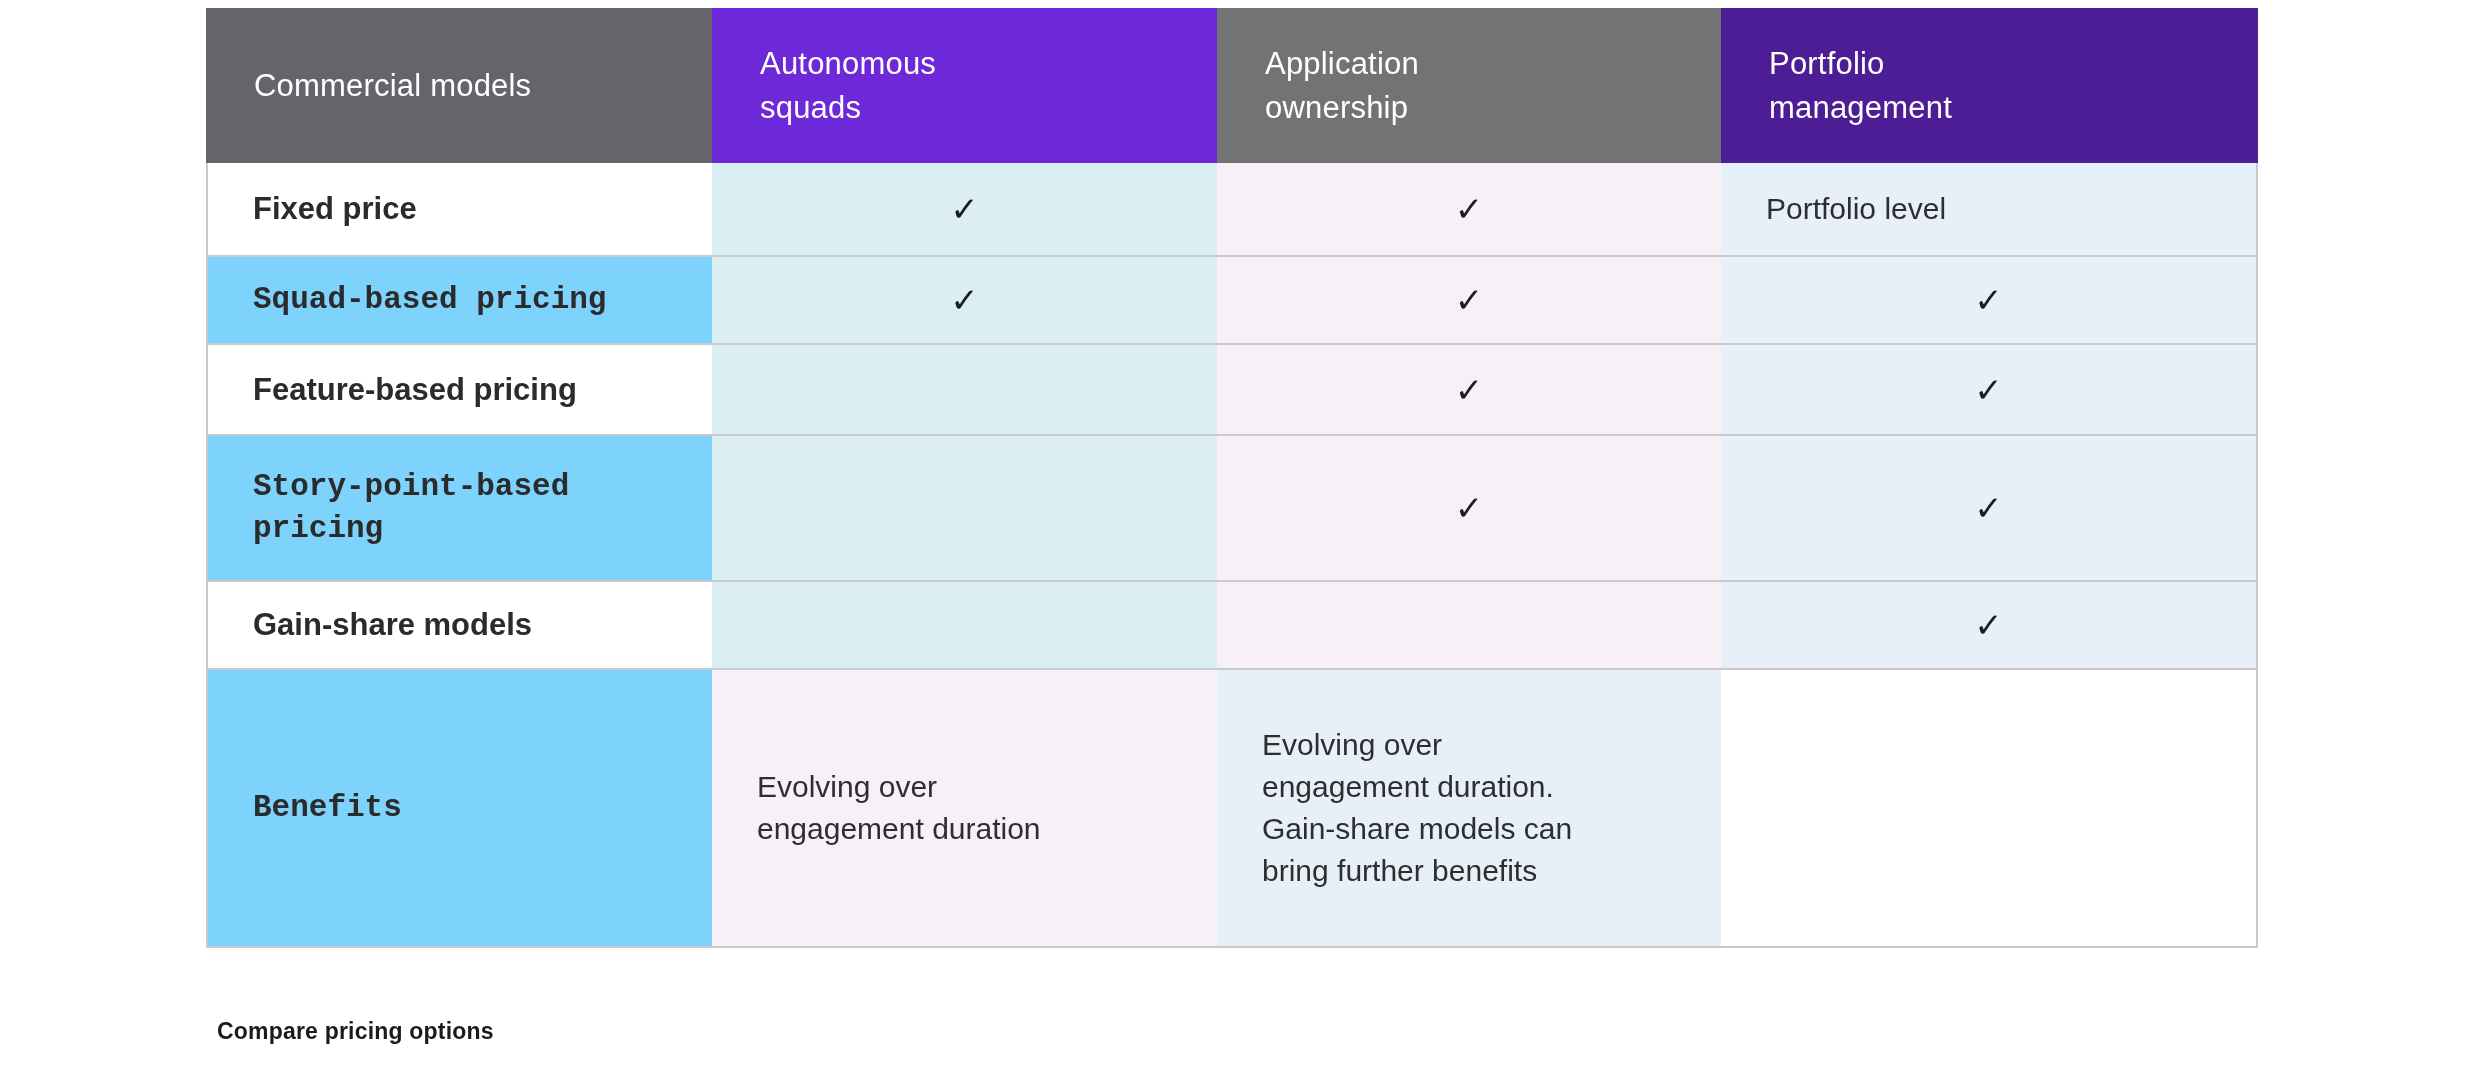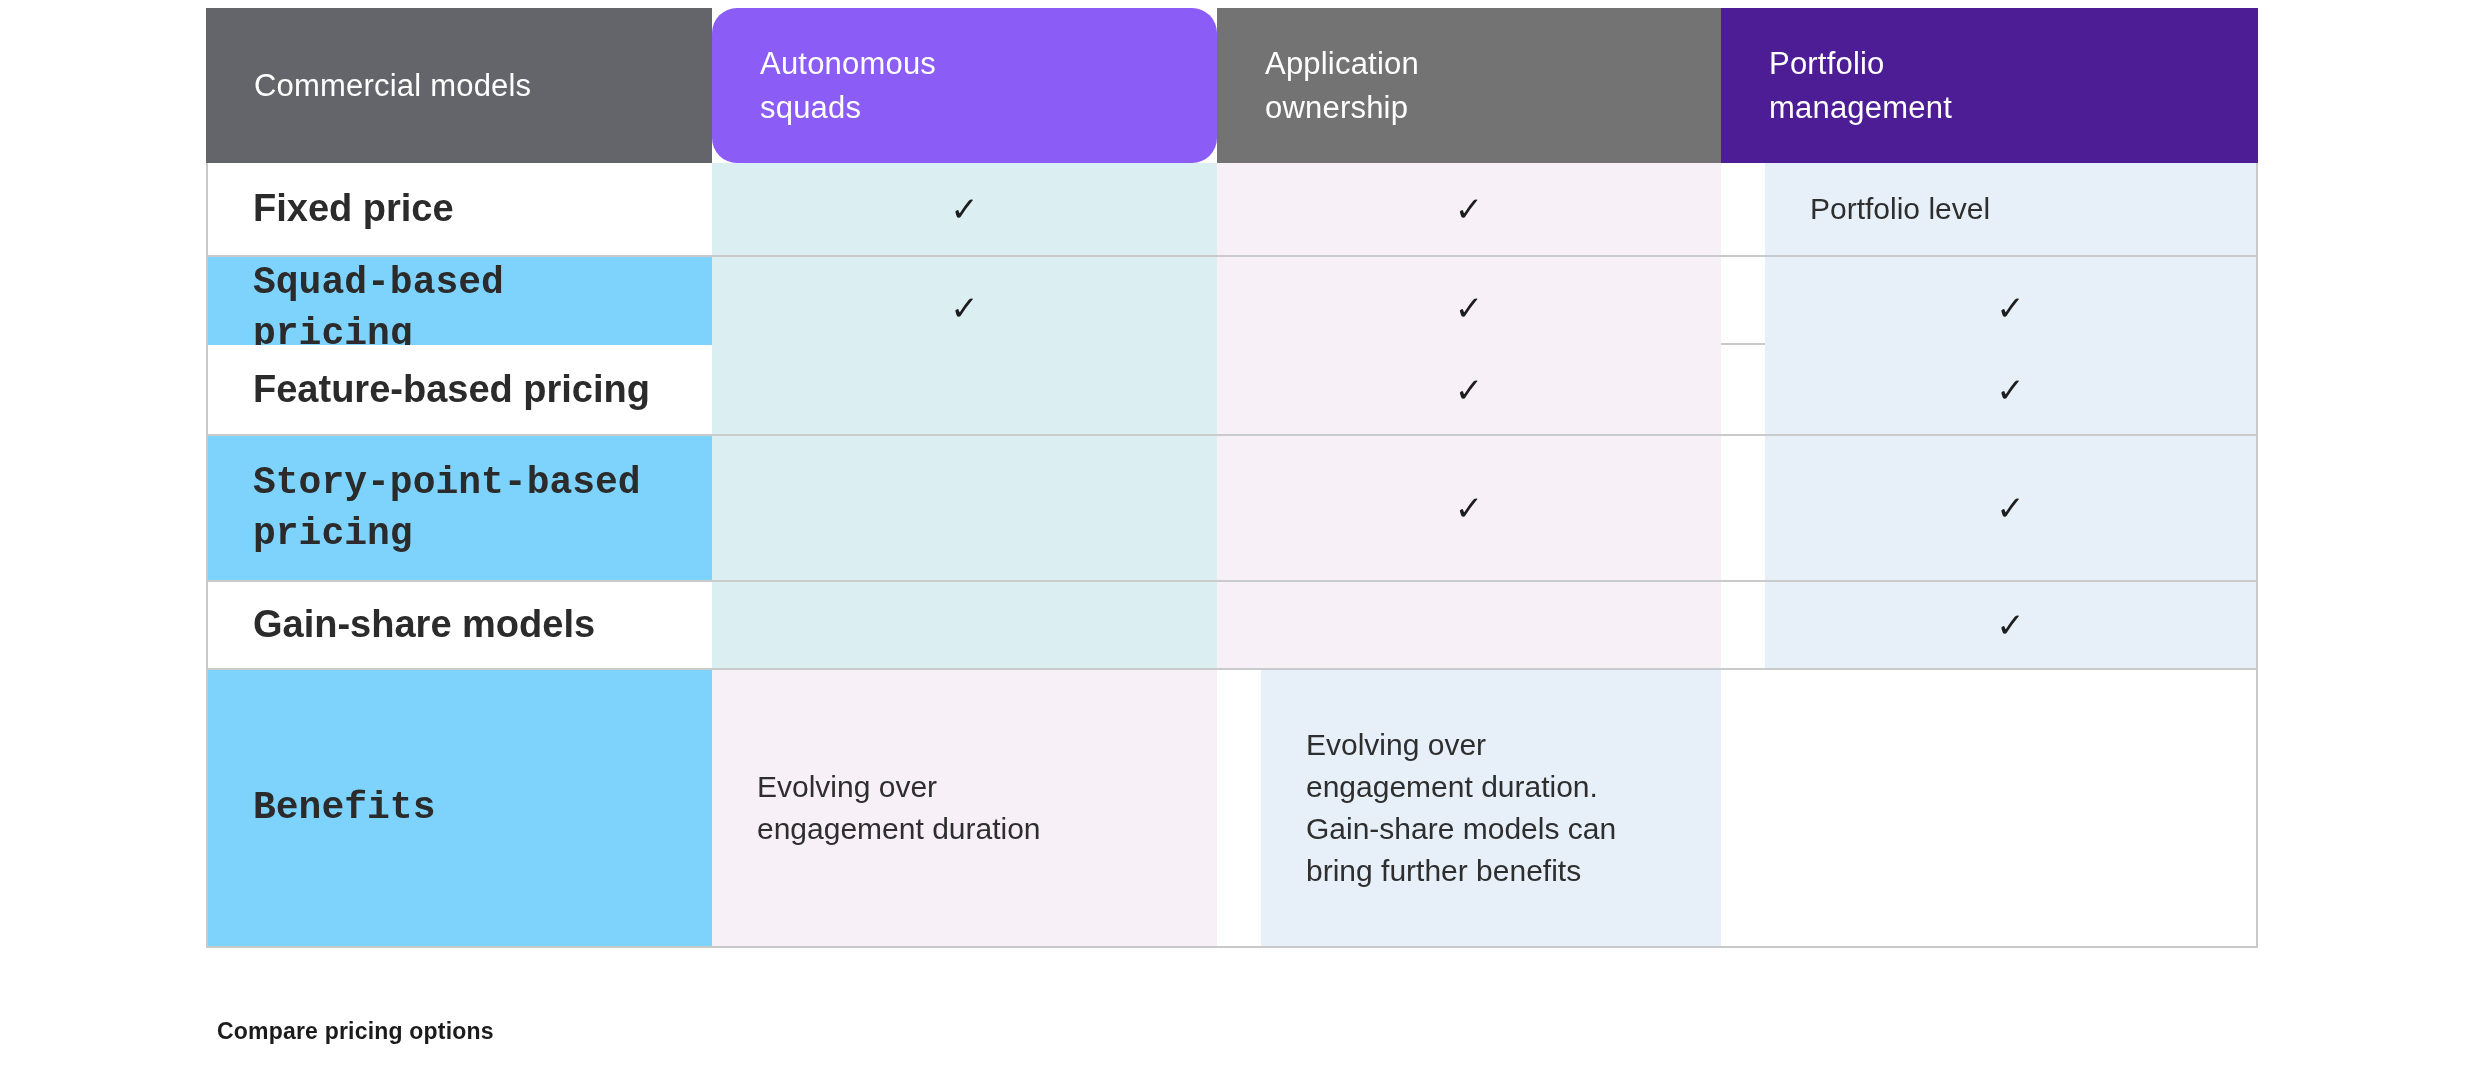--- a/index.html
+++ b/index.html
@@ -31,21 +31,21 @@
   }
   .hcell .hdr-label {
     color: #ffffff;
     font-size: 31px;
     font-weight: 500;
     line-height: 1.4;
     white-space: pre-line;
     letter-spacing: 0.2px;
   }
   .h-gray   { background: #63656a; }
-  .h-teal   { background: #8b5cf6; border-radius: 25px; }
+  .h-teal   { background: #6d28d9; }
   .h-purple { background: #737373; }
   .h-blue   { background: #4c1d95; }
 
   
   .table-body {
     border-left: 2px solid #c8c9cb;
     border-right: 2px solid #c8c9cb;
     border-bottom: 2px solid #c8c9cb;
   }
   .row {
@@ -64,29 +64,29 @@
     display: flex;
     align-items: center;
   }
   .label-cell {
     padding-left: 45px;
     padding-right: 28px;
     background: #ffffff;
   }
   .stripe .label-cell { background: #7dd3fc; font-family: Liberation Mono, monospace; }
   .label-cell .label-text {
-    font-size: 38px;
+    font-size: 31px;
     font-weight: 700;
     color: #2b2b2b;
     line-height: 1.35;
     white-space: pre-line;
   }
   .c-teal   { background: #dbeef2; }
   .c-purple { background: #f8f0f7; }
-  .c-blue   { background: #e7f0f9; margin-left: 44px; }
+  .c-blue   { background: #e7f0f9; }
 
   .cell.center { justify-content: center; }
   .cell.textleft { justify-content: flex-start; padding-left: 45px; padding-right: 42px; }
 
   .check-text {
     font-size: 34px;
     color: #1d1d1d;
     line-height: 1;
   }
   .cell-text {

